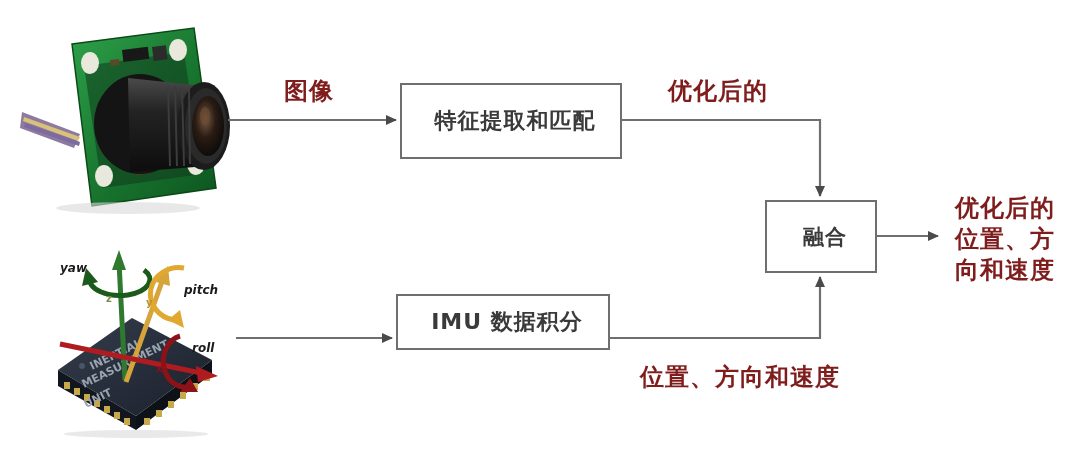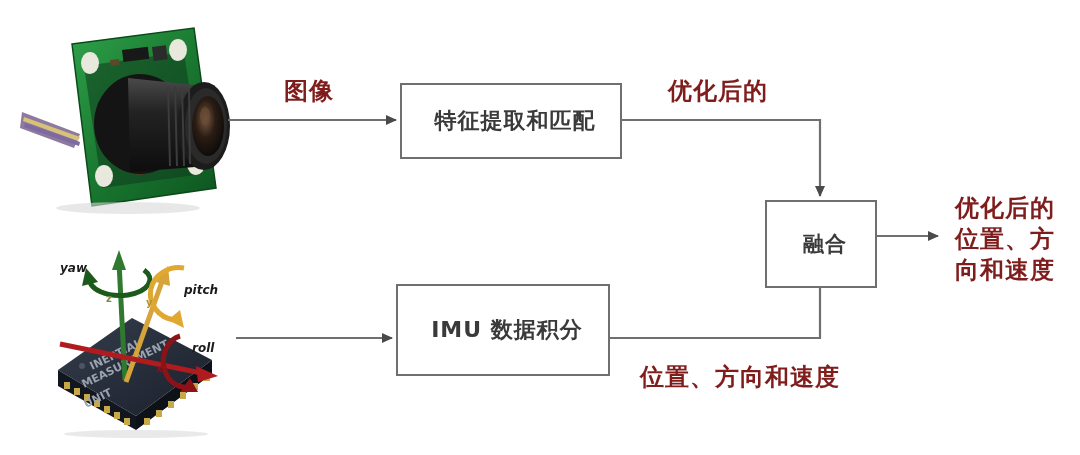--- a/index.html
+++ b/index.html
@@ -35,25 +35,25 @@
     color: #3a3a3a;
     font-weight: bold;
     letter-spacing: 1px;
     padding-left: 8px;
   }
   #box-feature {
     left: 400px; top: 83px; width: 222px; height: 76px;
     font-size: 22px;
   }
   #box-imu {
-    left: 396px; top: 284px; width: 214px; height: 92px;
+    left: 396px; top: 294px; width: 214px; height: 56px;
     font-size: 22px;
   }
   #box-fusion {
-    left: 765px; top: 200px; width: 112px; height: 88px;
+    left: 765px; top: 200px; width: 112px; height: 73px;
     font-size: 21px;
   }
   .edge-label {
     position: absolute;
     color: #7f1d1d;
     font-weight: bold;
     font-size: 24px;
     letter-spacing: 1px;
     line-height: 1.25;
     white-space: pre-line;

